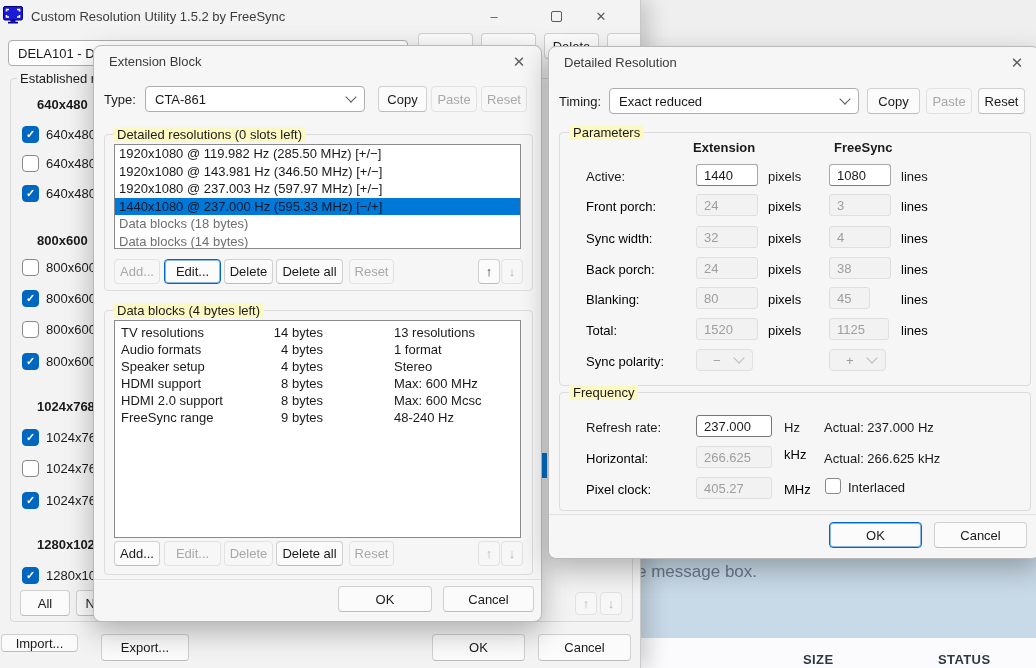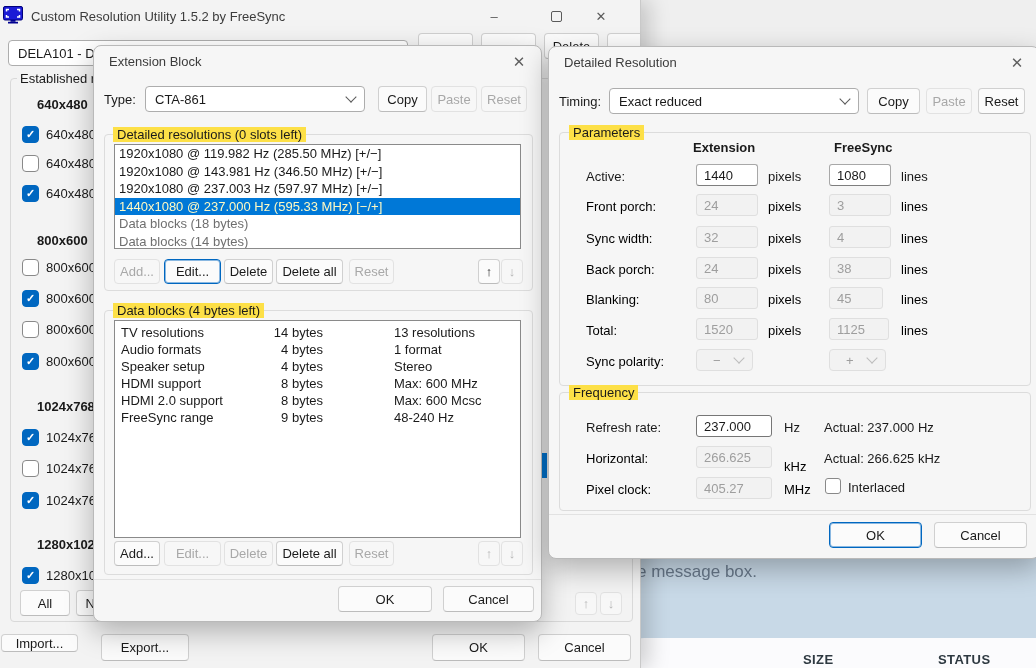--- a/index.html
+++ b/index.html
@@ -32,24 +32,24 @@
     padding:0 9px;box-sizing:border-box}
   .combo.disabled{background:#f2f2f2;border-color:#dfdfdf;color:#9e9e9e}
   .chev{width:7px;height:7px;border-right:1.4px solid #5a5a5a;border-bottom:1.4px solid #5a5a5a;
     transform:rotate(45deg);margin-left:auto;margin-top:-4px}
   .combo.disabled .chev{border-color:#bcbcbc}
   .field{background:#fff;border:1px solid #a8a8a8;border-bottom-color:#7e7e7e;border-radius:3px;
     display:flex;align-items:center;padding:0 7px;box-sizing:border-box}
   .field.disabled{background:#f2f2f2;border:1px solid #dfdfdf;color:#9e9e9e}
   .dim{color:#000000}
   .groupbox{border:1px solid #dcdcdc;border-radius:4px}
-  .group-label{position:absolute;background:#fde047;padding:0 4px;white-space:nowrap}
+  .group-label{position:absolute;background:#fef9c3;padding:0 4px;white-space:nowrap}
   .listbox{background:#fff;border:1px solid #8a8a8a;overflow:hidden;box-sizing:border-box}
   .lrow{height:17.5px;line-height:17.5px;padding:0 4px;white-space:nowrap}
-  .lrow.selected{background:#0078d7;color:#fef9c3}
+  .lrow.selected{background:#0078d7;color:#0f172a}
   .lrow.gray{color:#6f6f6f}
   .drow{position:relative;height:17px;line-height:17px;white-space:nowrap}
   .dname{position:absolute;left:6px}
   .dsize{position:absolute;left:148px;width:60px;text-align:right}
   .dinfo{position:absolute;left:279px}
   .cb{width:17px;height:17px;border:1px solid #898989;border-radius:4px;background:#fff;
     box-sizing:border-box;display:flex;align-items:center;justify-content:center;flex:none}
   .cb .tick{display:none;color:#fff;font-size:11px;font-weight:bold;line-height:1}
   .cb.checked{background:#0067c0;border-color:#0067c0}
   .cb.checked .tick{display:block}
@@ -294,21 +294,21 @@
 
   <span class="abs dim" style="left:37px;top:215px">Back porch:</span>
   <div class="abs field disabled" style="left:147px;top:210px;width:62px;height:22px">24</div>
   <span class="abs dim" style="left:219px;top:215px">pixels</span>
   <div class="abs field disabled" style="left:280px;top:210px;width:62px;height:22px">38</div>
   <span class="abs dim" style="left:352px;top:215px">lines</span>
 
   <span class="abs dim" style="left:37px;top:245px">Blanking:</span>
   <div class="abs field disabled" style="left:147px;top:240px;width:62px;height:22px">80</div>
   <span class="abs dim" style="left:219px;top:245px">pixels</span>
-  <div class="abs field disabled" style="left:280px;top:240px;width:54px;height:22px">45</div>
+  <div class="abs field disabled" style="left:280px;top:240px;width:41px;height:22px">45</div>
   <span class="abs dim" style="left:352px;top:245px">lines</span>
 
   <span class="abs dim" style="left:37px;top:276px">Total:</span>
   <div class="abs field disabled" style="left:147px;top:271px;width:62px;height:22px">1520</div>
   <span class="abs dim" style="left:219px;top:276px">pixels</span>
   <div class="abs field disabled" style="left:280px;top:271px;width:60px;height:22px">1125</div>
   <span class="abs dim" style="left:352px;top:276px">lines</span>
 
   <span class="abs dim" style="left:37px;top:307px">Sync polarity:</span>
   <div class="abs combo disabled" style="left:147px;top:302px;width:57px;height:22px;padding-left:16px">
@@ -323,21 +323,21 @@
   <div class="abs groupbox" style="left:10px;top:345px;width:470px;height:117px"></div>
   <span class="abs group-label" style="left:20px;top:338px">Frequency</span>
 
   <span class="abs" style="left:37px;top:373px">Refresh rate:</span>
   <div class="abs field" style="left:147px;top:368px;width:76px;height:22px;border-color:#767676">237.000</div>
   <span class="abs" style="left:235px;top:373px">Hz</span>
   <span class="abs" style="left:275px;top:373px">Actual: 237.000 Hz</span>
 
   <span class="abs dim" style="left:37px;top:404px">Horizontal:</span>
   <div class="abs field disabled" style="left:147px;top:399px;width:76px;height:22px">266.625</div>
-  <span class="abs dim" style="left:235px;top:412px">kHz</span>
+  <span class="abs dim" style="left:235px;top:400px">kHz</span>
   <span class="abs" style="left:275px;top:404px">Actual: 266.625 kHz</span>
 
   <span class="abs dim" style="left:37px;top:435px">Pixel clock:</span>
   <div class="abs field disabled" style="left:147px;top:430px;width:76px;height:22px">405.27</div>
   <span class="abs dim" style="left:235px;top:435px">MHz</span>
   <span class="abs cb small" style="left:276px;top:431px"></span>
   <span class="abs" style="left:299px;top:433px">Interlaced</span>
 
   <div class="abs" style="left:0;top:467px;width:490px;height:1px;background:#e2e2e2"></div>
   <div class="abs btn focused" style="left:280px;top:475px;width:93px;height:26px">OK</div>

